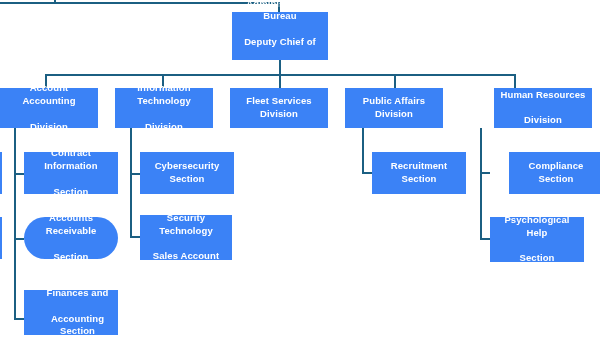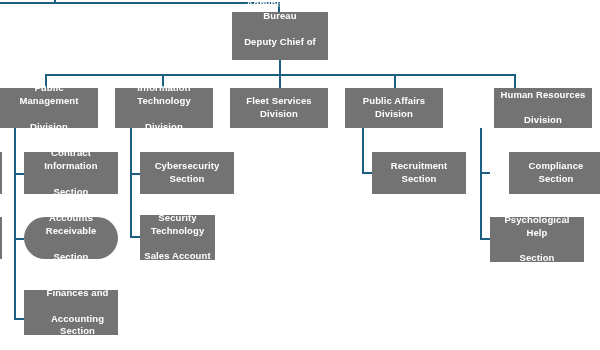--- a/index.html
+++ b/index.html
@@ -8,21 +8,21 @@
     background:#ffffff;
     font-family:"Liberation Sans", sans-serif;
     overflow:hidden;
   }
   #chart{
     position:relative;
     width:600px;height:350px;
   }
   .node{
     position:absolute;
-    background:#737373;
+    background:#3b82f6;
     color:#ffffff;
     display:flex;
     align-items:center;
     justify-content:center;
     text-align:center;
     font-size:9.5px;
     line-height:1.35;
     font-weight:600;
     letter-spacing:0.1px;
     box-sizing:border-box;
@@ -60,21 +60,21 @@
   <div class="line hline" style="left:45px;top:74px;width:470px;"></div>
 
   <div class="line vline" style="left:45px;top:74px;height:14px;"></div>
   <div class="line vline" style="left:162px;top:74px;height:14px;"></div>
   <div class="line vline" style="left:279px;top:74px;height:14px;"></div>
   <div class="line vline" style="left:394px;top:74px;height:14px;"></div>
   <div class="line vline" style="left:514px;top:74px;height:14px;"></div>
 
   <div class="node" style="left:0px;top:88px;width:98px;height:40px;">
     <span>
-      <span>Public Management</span><br>
+      <span>Account Accounting</span><br>
       <span>Division</span>
     </span>
   </div>
 
   <div class="node" style="left:115px;top:88px;width:98px;height:40px;">
     <span>
       <span>Information Technology</span><br>
       <span>Division</span>
     </span>
   </div>
@@ -130,21 +130,21 @@
   <div class="line vline" style="left:130px;top:128px;height:110px;"></div>
   <div class="line hline" style="left:130px;top:173px;width:10px;"></div>
   <div class="line hline" style="left:130px;top:236px;width:10px;"></div>
 
   <div class="node" style="left:140px;top:152px;width:94px;height:42px;">
     <span>
       <span>Cybersecurity Section</span>
     </span>
   </div>
 
-  <div class="node" style="left:140px;top:215px;width:75px;height:45px;">
+  <div class="node" style="left:140px;top:215px;width:92px;height:45px;">
     <span>
       <span>Security Technology</span><br>
       <span>Sales Account</span>
     </span>
   </div>
 
   <div class="line vline" style="left:362px;top:128px;height:46px;"></div>
   <div class="line hline" style="left:362px;top:172px;width:10px;"></div>
 
   <div class="node" style="left:372px;top:152px;width:94px;height:42px;">

